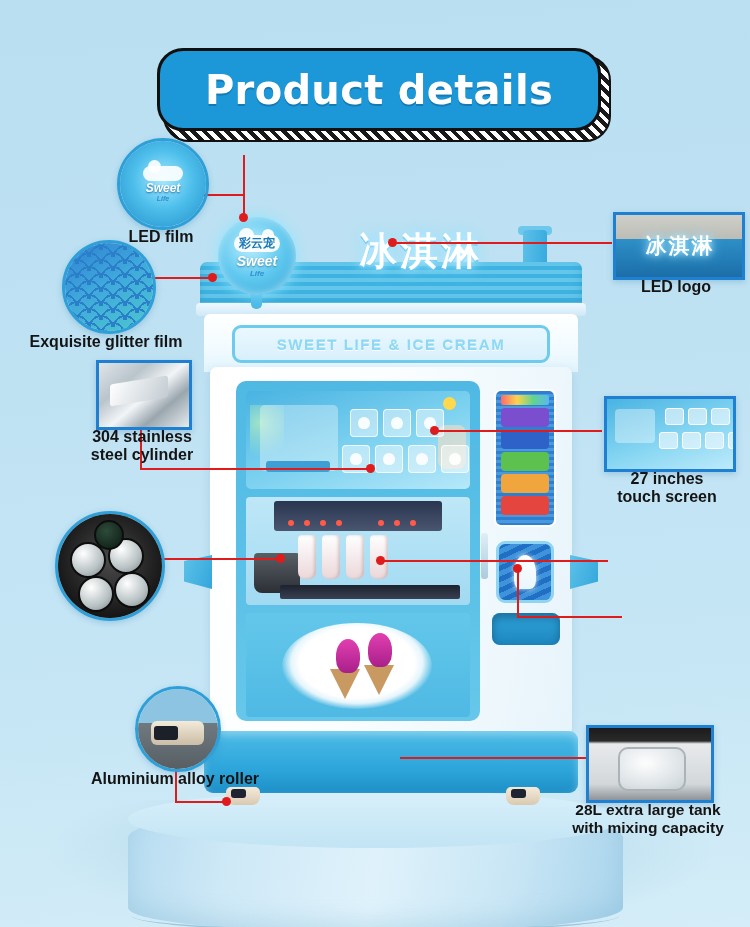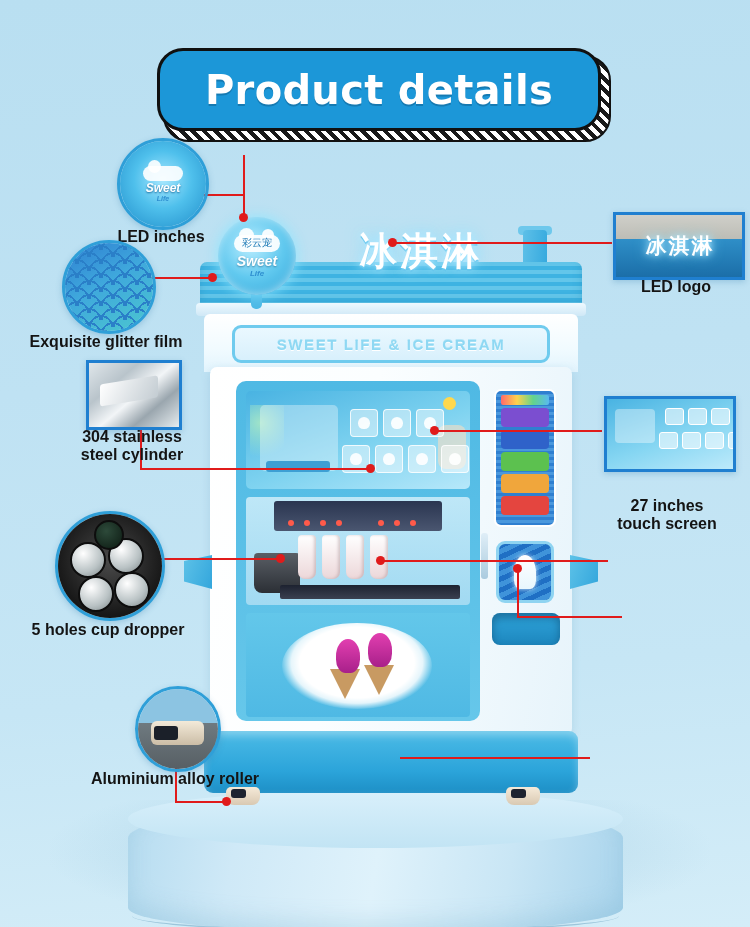--- a/index.html
+++ b/index.html
@@ -82,21 +82,21 @@
     background:radial-gradient(circle at 42% 36%,#bdeeff 0%,#61c9ef 48%,#2ea3d8 100%);
     box-shadow:0 0 14px rgba(140,230,255,.95),inset 0 0 10px rgba(255,255,255,.6);
     display:flex;flex-direction:column;align-items:center;justify-content:center;
   }
   .led-sign .cloud{
     width:46px;height:17px;background:rgba(255,255,255,.92);border-radius:10px;
     position:relative;display:flex;align-items:center;justify-content:center;
   }
   .led-sign .cloud:before{content:"";position:absolute;left:5px;top:-7px;width:15px;height:15px;background:rgba(255,255,255,.92);border-radius:50%;}
   .led-sign .cloud:after{content:"";position:absolute;right:6px;top:-6px;width:12px;height:12px;background:rgba(255,255,255,.92);border-radius:50%;}
-  .led-sign .cn{font-size:10px;color:#1a78b5;font-weight:normal;position:relative;z-index:2;}
+  .led-sign .cn{font-size:12px;color:#1a78b5;font-weight:bold;position:relative;z-index:2;}
   .led-sign .sw{font-size:14px;color:#ffffff;font-weight:bold;font-style:italic;margin-top:1px;text-shadow:0 1px 2px rgba(20,90,130,.6);}
   .led-sign .lf{font-size:8px;color:#2e8fd0;font-weight:bold;font-style:italic;}
   .led-stem{position:absolute;left:55px;top:72px;width:11px;height:22px;background:#4cb9e6;border-radius:0 0 5px 5px;}
 
   
   .led-chars{
     position:absolute;left:128px;top:6px;width:190px;height:60px;
     display:flex;align-items:center;justify-content:center;gap:3px;
   }
   .led-chars span{
@@ -556,49 +556,48 @@
   <div class="ln h" style="left:400px;top:757px;width:190px;"></div>
 
   <div class="callout" style="left:117px;top:138px;">
     <div class="thumb-circle" style="width:86px;height:86px;">
       <div class="art-ledboard">
         <div class="c"></div>
         <div class="t">Sweet</div>
         <div class="s">Life</div>
       </div>
     </div>
-    <div class="cap" style="left:-12px;top:90px;width:112px;">LED inches</div>
+    <div class="cap" style="left:-12px;top:90px;width:112px;">LED film</div>
   </div>
 
   <div class="callout" style="left:62px;top:240px;">
     <div class="thumb-circle" style="width:88px;height:88px;">
       <div class="art-scale"></div>
     </div>
     <div class="cap" style="left:-47px;top:93px;width:182px;">Exquisite glitter film</div>
   </div>
 
-  <div class="callout" style="left:86px;top:360px;">
+  <div class="callout" style="left:96px;top:360px;">
     <div class="thumb-rect" style="width:90px;height:64px;">
       <div class="art-steel"></div>
     </div>
     <div class="cap" style="left:-24px;top:68px;width:140px;">304 stainless
 steel cylinder</div>
   </div>
 
   <div class="callout" style="left:55px;top:511px;">
     <div class="thumb-circle" style="width:104px;height:104px;">
       <div class="art-dropper">
         <i></i>
         <i></i>
         <i></i>
         <i></i>
         <i></i>
       </div>
     </div>
-    <div class="cap" style="left:-42px;top:110px;width:190px;">5 holes cup dropper</div>
   </div>
 
   <div class="callout" style="left:135px;top:686px;">
     <div class="thumb-circle" style="width:80px;height:80px;">
       <div class="art-roller"></div>
     </div>
     <div class="cap" style="left:-96px;top:84px;width:272px;">Aluminium alloy roller</div>
   </div>
 
   <div class="callout" style="left:613px;top:212px;">
@@ -622,20 +621,27 @@
             <i></i>
           </div>
         <div class="g b">
             <i></i>
             <i></i>
             <i></i>
             <i></i>
           </div>
       </div>
     </div>
-    <div class="cap" style="left:-2px;top:74px;width:130px;margin-top:27px;">27 inches
+    <div class="cap" style="left:-2px;top:74px;width:130px;">27 inches
 touch screen</div>
   </div>
 
 
 
+  <div class="callout" style="left:586px;top:725px;">
+    <div class="thumb-rect" style="width:122px;height:72px;">
+      <div class="art-tank"></div>
+    </div>
+    <div class="cap" style="left:-28px;top:76px;width:180px;font-size:15.5px;">28L extra large tank
+with mixing capacity</div>
+  </div>
 
 </div>
 
 </body></html>

